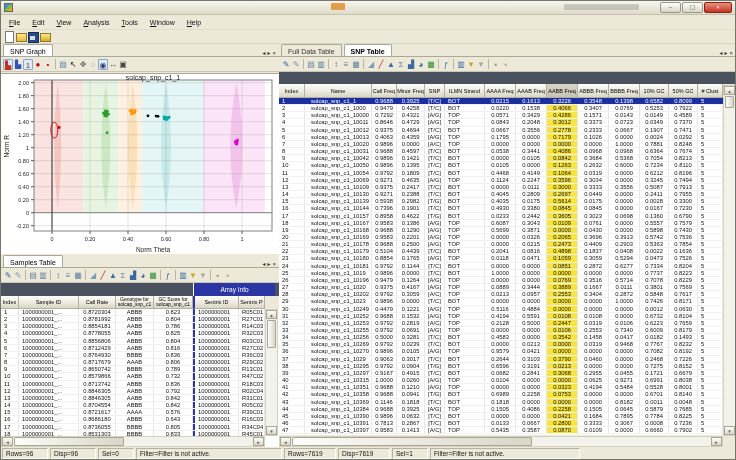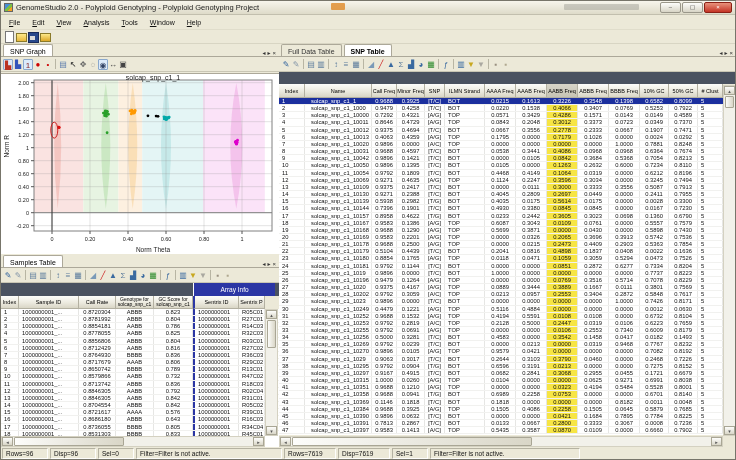--- a/index.html
+++ b/index.html
@@ -65,21 +65,20 @@
 .sarrow{position:absolute;font-size:5px;color:#555;width:11px;height:9px;text-align:center;line-height:9px;background:linear-gradient(#fdfdfb,#d9d6c7);border:1px solid #a9a695}
 
 #statusbar{left:0;top:446px;width:734px;height:13px;background:#ece9d8;display:flex;font-size:6.5px;color:#111;align-items:stretch}
 .scell{border:1px solid;border-color:#b5b2a2 #fdfdfb #fdfdfb #b5b2a2;margin:1px 1px;line-height:10px;padding-left:3px;white-space:nowrap;overflow:hidden}
 </style>
 </head>
 <body>
 
 <div id="titlebar" class="abs">
   <div id="appicon"></div>
-  <div id="title">GenomeStudio 2.0 - Polyploid Genotyping - Polyploid Genotyping Project</div>
   <div id="winbtns">
     <div class="wbtn">‒</div>
     <div class="wbtn">▢</div>
     <div class="wbtn close">×</div>
   </div>
 </div>
 <div id="smudge1" class="abs"></div>
 <div id="smudge2" class="abs"></div>
 
 <div id="menubar" class="abs">

